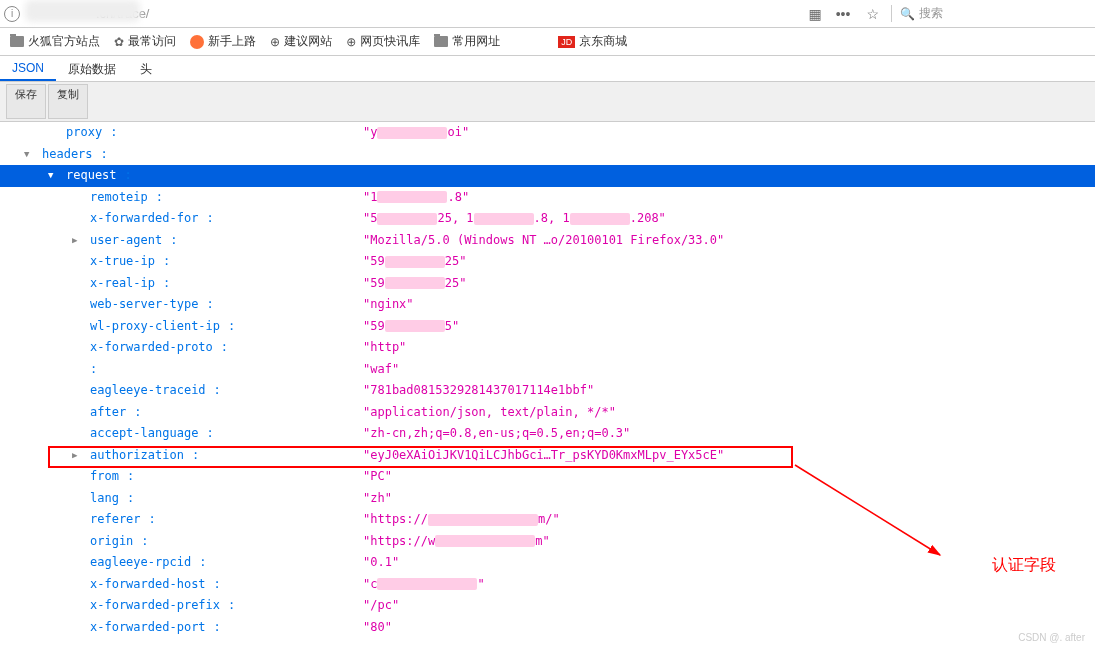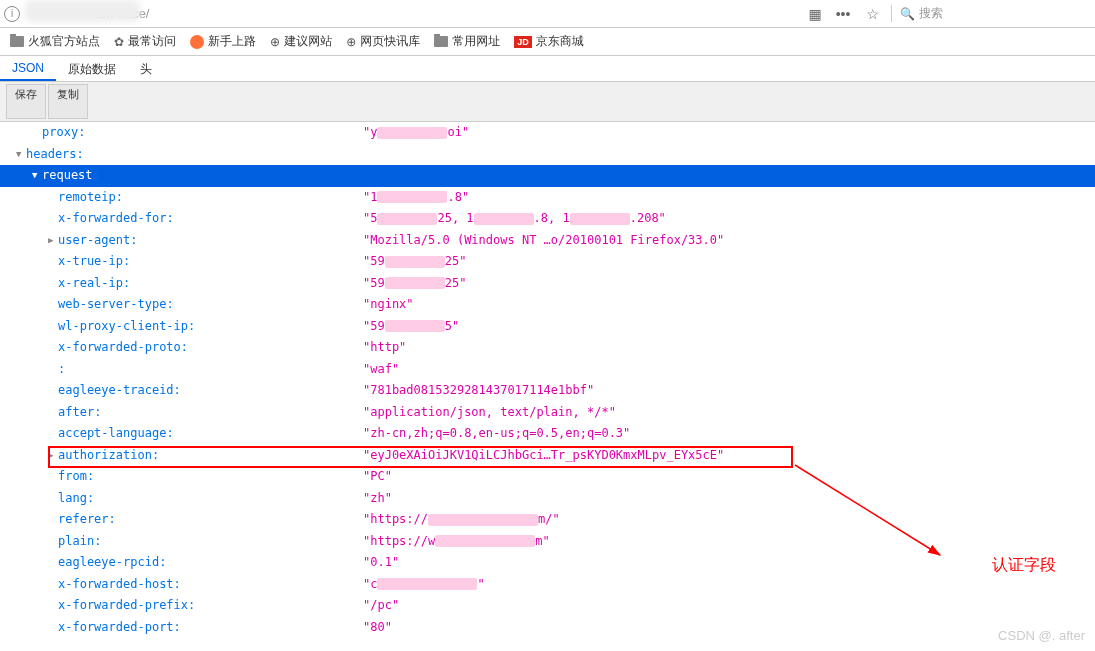--- a/index.html
+++ b/index.html
@@ -11,41 +11,41 @@
 .url-icon { color: #666; font-size: 14px; padding: 0 4px; }
 .search-box { display: flex; align-items: center; gap: 4px; border-left: 1px solid #ccc; padding-left: 8px; width: 200px; }
 .search-box span:last-child { color: #999; }
 .bookmarks-bar { display: flex; align-items: center; gap: 14px; padding: 4px 10px; border-bottom: 1px solid #ccc; height: 28px; }
 .bm-item { display: flex; align-items: center; gap: 4px; color: #333; font-size: 12px; }
 .bm-folder { width: 14px; height: 11px; background: #888; border-radius: 1px; position: relative; }
 .bm-folder::before { content: ''; position: absolute; top: -2px; left: 0; width: 6px; height: 2px; background: #888; }
 .bm-gear { color: #666; }
 .bm-ff { width: 14px; height: 14px; background: #ff7139; border-radius: 50%; }
 .bm-globe { color: #555; }
-.bm-jd { background: #e1251b; color: #fff; font-size: 9px; padding: 1px 3px; font-weight: bold; }
+.bm-jd { background: #e1251b; color: #fff; font-size: 9px; padding: 1px 3px; font-weight: normal; margin-left: 44px; }
 .tabs-bar { display: flex; border-bottom: 1px solid #ccc; height: 26px; }
 .tab { padding: 5px 12px; font-size: 12px; color: #333; cursor: pointer; }
 .tab.active { color: #0060df; border-bottom: 2px solid #0060df; }
 .action-bar { display: flex; gap: 2px; background: #f0f0f0; border-bottom: 1px solid #ccc; height: 40px; padding: 2px 6px; }
 .action-btn { padding: 2px 8px; background: #e8e8e8; border: 1px solid #ccc; font-size: 11px; cursor: pointer; }
 .json-viewer { font-family: Consolas, monospace; font-size: 12px; line-height: 21.5px; overflow: auto; height: calc(651px - 106px); }
 .row { display: flex; white-space: nowrap; }
 .row.selected { background: #0060df; color: #fff; }
 .row.selected .key, .row.selected .val, .row.selected .tri { color: #fff; }
 .indent { width: 16px; display: inline-block; }
 .tri { color: #888; width: 10px; display: inline-block; font-size: 9px; }
 .key { color: #0074e8; }
 .colon { color: #0074e8; }
 .val { color: #dd00a9; margin-left: 8px; }
-.keycell { width: 355px; display: flex; align-items: center; }
+.keycell { width: 355px; display: flex; align-items: center; gap: 8px; }
 .redact { background: #ffcce6; display: inline-block; height: 12px; border-radius: 2px; vertical-align: middle; }
 .highlight-box { position: absolute; border: 2px solid red; pointer-events: none; }
 .arrow-svg { position: absolute; pointer-events: none; }
 .anno-text { position: absolute; color: red; font-size: 16px; }
-.watermark { position: absolute; right: 10px; bottom: 8px; color: #ccc; font-size: 13px; }
+.watermark { position: absolute; right: 10px; bottom: 8px; color: #ccc; font-size: 10px; }
 .blur-blob { position: absolute; top: 0; left: 25px; width: 115px; height: 22px; background: #eee; filter: blur(3px); border-radius: 6px; }
 </style>
 </head>
 <body>
 
 <div class="url-bar">
   <span class="info-icon">i</span>
   <div class="blur-blob"></div>
   <span class="url-text" style="margin-left:68px;"><span>.cn</span><span style="color:#999">/trace/</span></span>
   <div class="url-spacer"></div>
@@ -303,21 +303,21 @@
           <span class="colon">:</span>
         </div>
         <span class="val">"https://<span class="redact" style="width:110px"></span>m/"</span>
       </div>
       <div class="row">
         <div class="keycell">
           <span class="indent"></span>
           <span class="indent"></span>
           <span class="indent"></span>
           <span class="tri"></span>
-          <span class="key">plain</span>
+          <span class="key">origin</span>
           <span class="colon">:</span>
         </div>
         <span class="val">"https://w<span class="redact" style="width:100px"></span>m"</span>
       </div>
       <div class="row">
         <div class="keycell">
           <span class="indent"></span>
           <span class="indent"></span>
           <span class="indent"></span>
           <span class="tri"></span>

